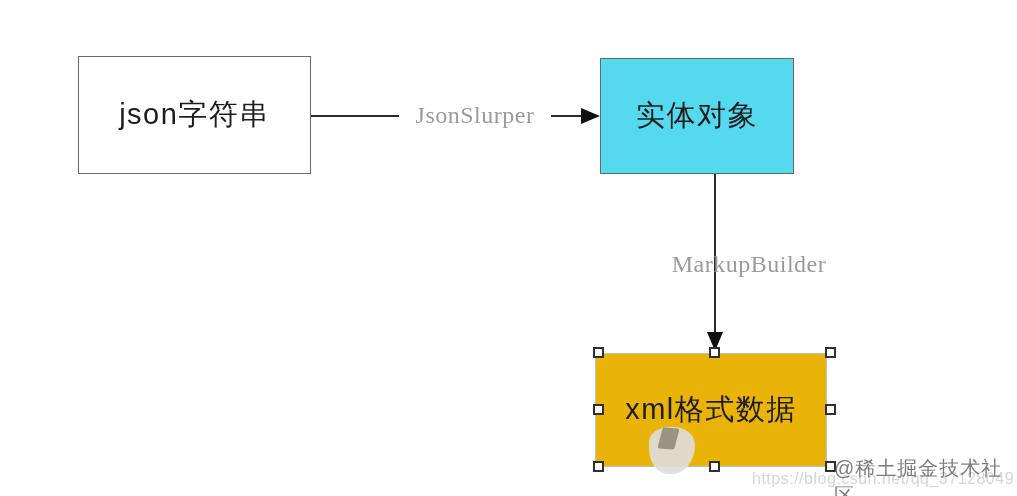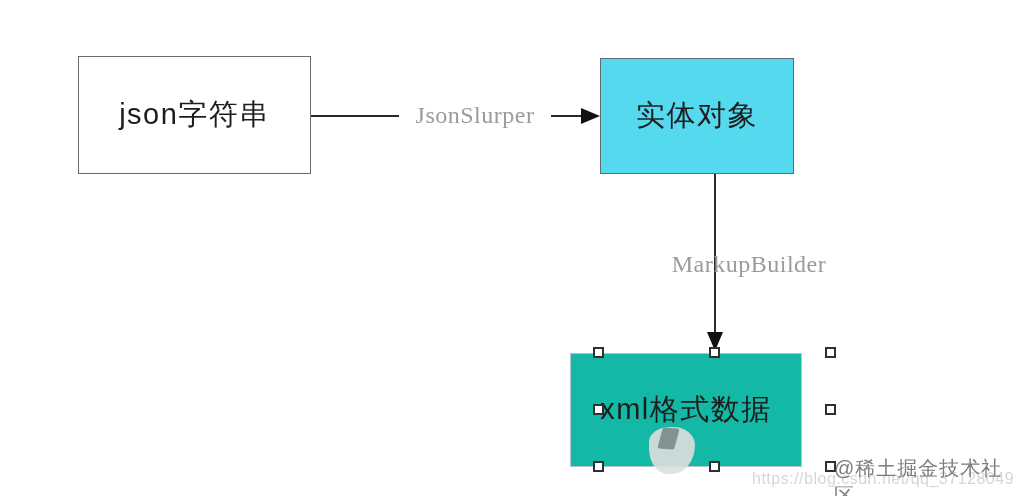--- a/index.html
+++ b/index.html
@@ -6,21 +6,21 @@
   .canvas {
     position:relative; width:1017px; height:496px; background:#ffffff;
     font-family:"Liberation Sans", sans-serif; overflow:hidden;
   }
   .node {
     position:absolute; display:flex; align-items:center; justify-content:center;
     font-size:29px; color:#1d1d1d; letter-spacing:1.5px; box-sizing:border-box;
   }
   .node-json   { left:78px;  top:56px;  width:233px; height:118px; background:#ffffff; border:1px solid #6b6b6b; }
   .node-entity { left:600px; top:58px;  width:194px; height:116px; background:#55d9ee; border:1px solid #5e6d71; }
-  .node-xml    { left:570px; top:353px; width:232px; height:114px; background:#14b8a6; border:1px solid #b3c4cf; }
+  .node-xml    { left:595px; top:353px; width:232px; height:114px; background:#eab308; border:1px solid #b3c4cf; }
   .edge-label {
     position:absolute; text-align:center; font-size:24px; color:#9b9b9b; letter-spacing:0.5px;font-family:Liberation Serif, serif;
   }
   .label-jsonslurper   { left:400px; top:102px; width:150px; }
   .label-markupbuilder { left:635px; top:251px; width:166px;margin-left:31px; }
   svg.wires { position:absolute; left:0; top:0; pointer-events:none; }
   .handle {
     position:absolute; width:11px; height:11px; background:#ffffff;
     border:2px solid #303030; box-sizing:border-box;
   }

